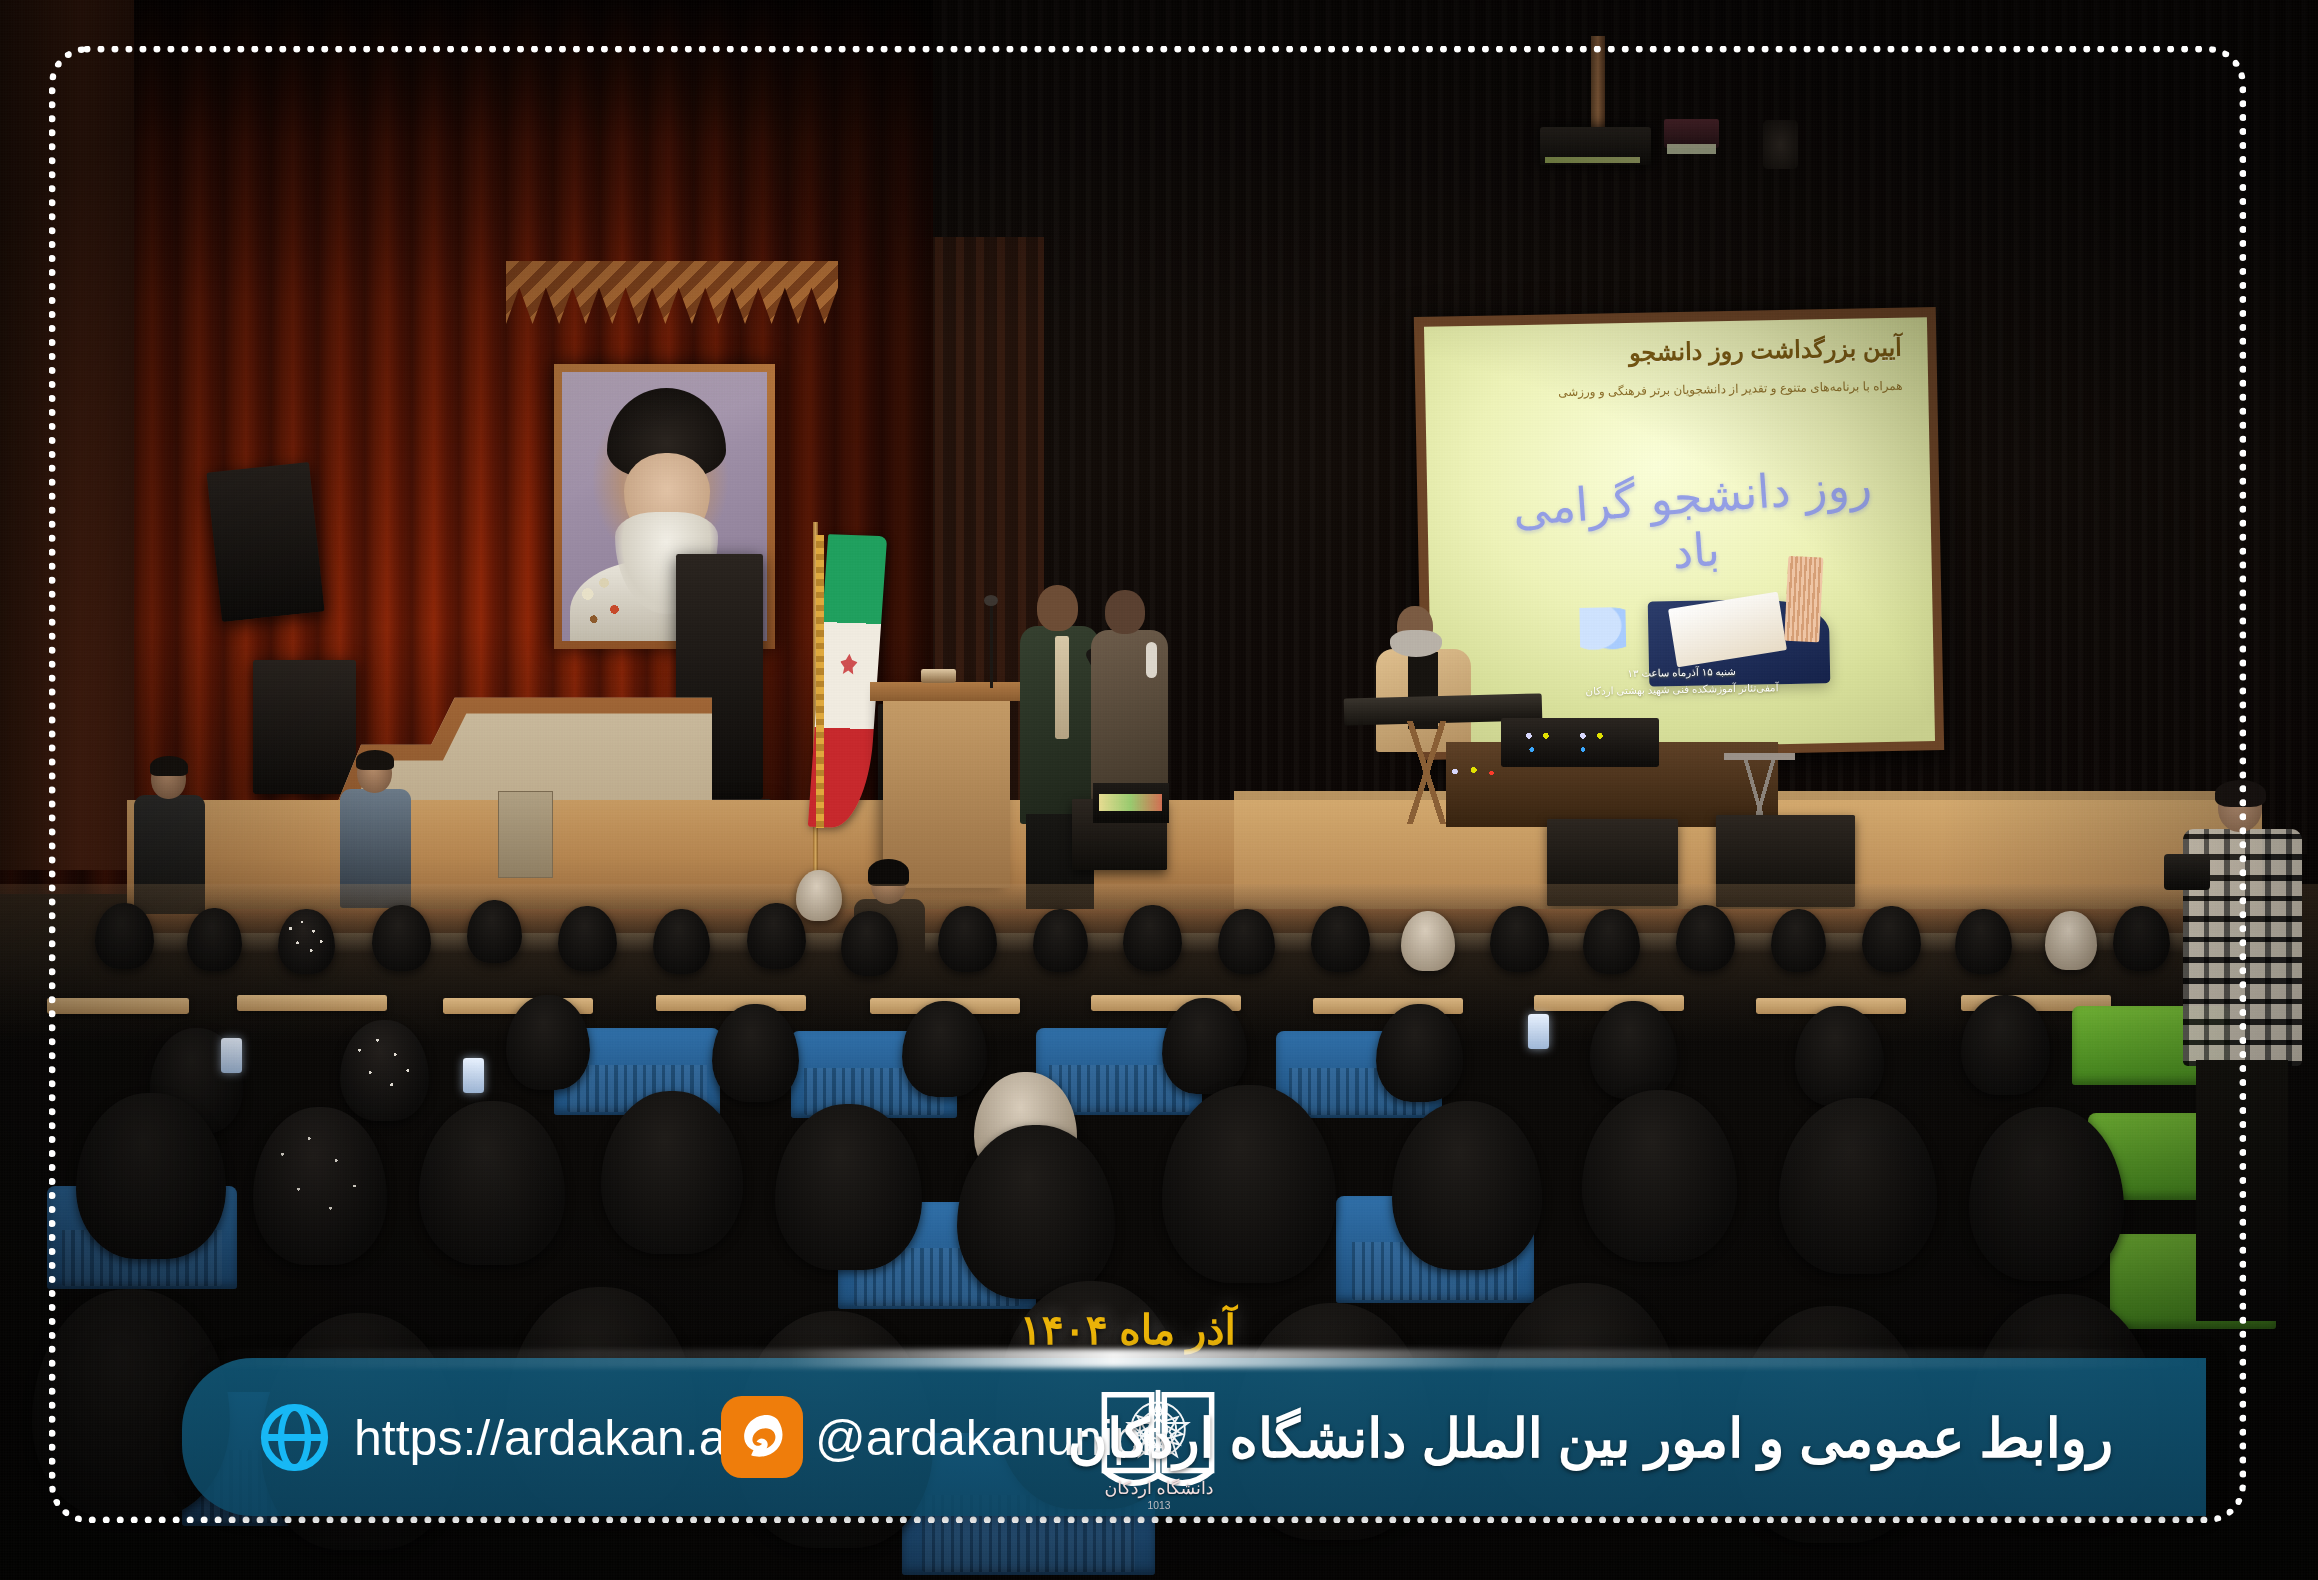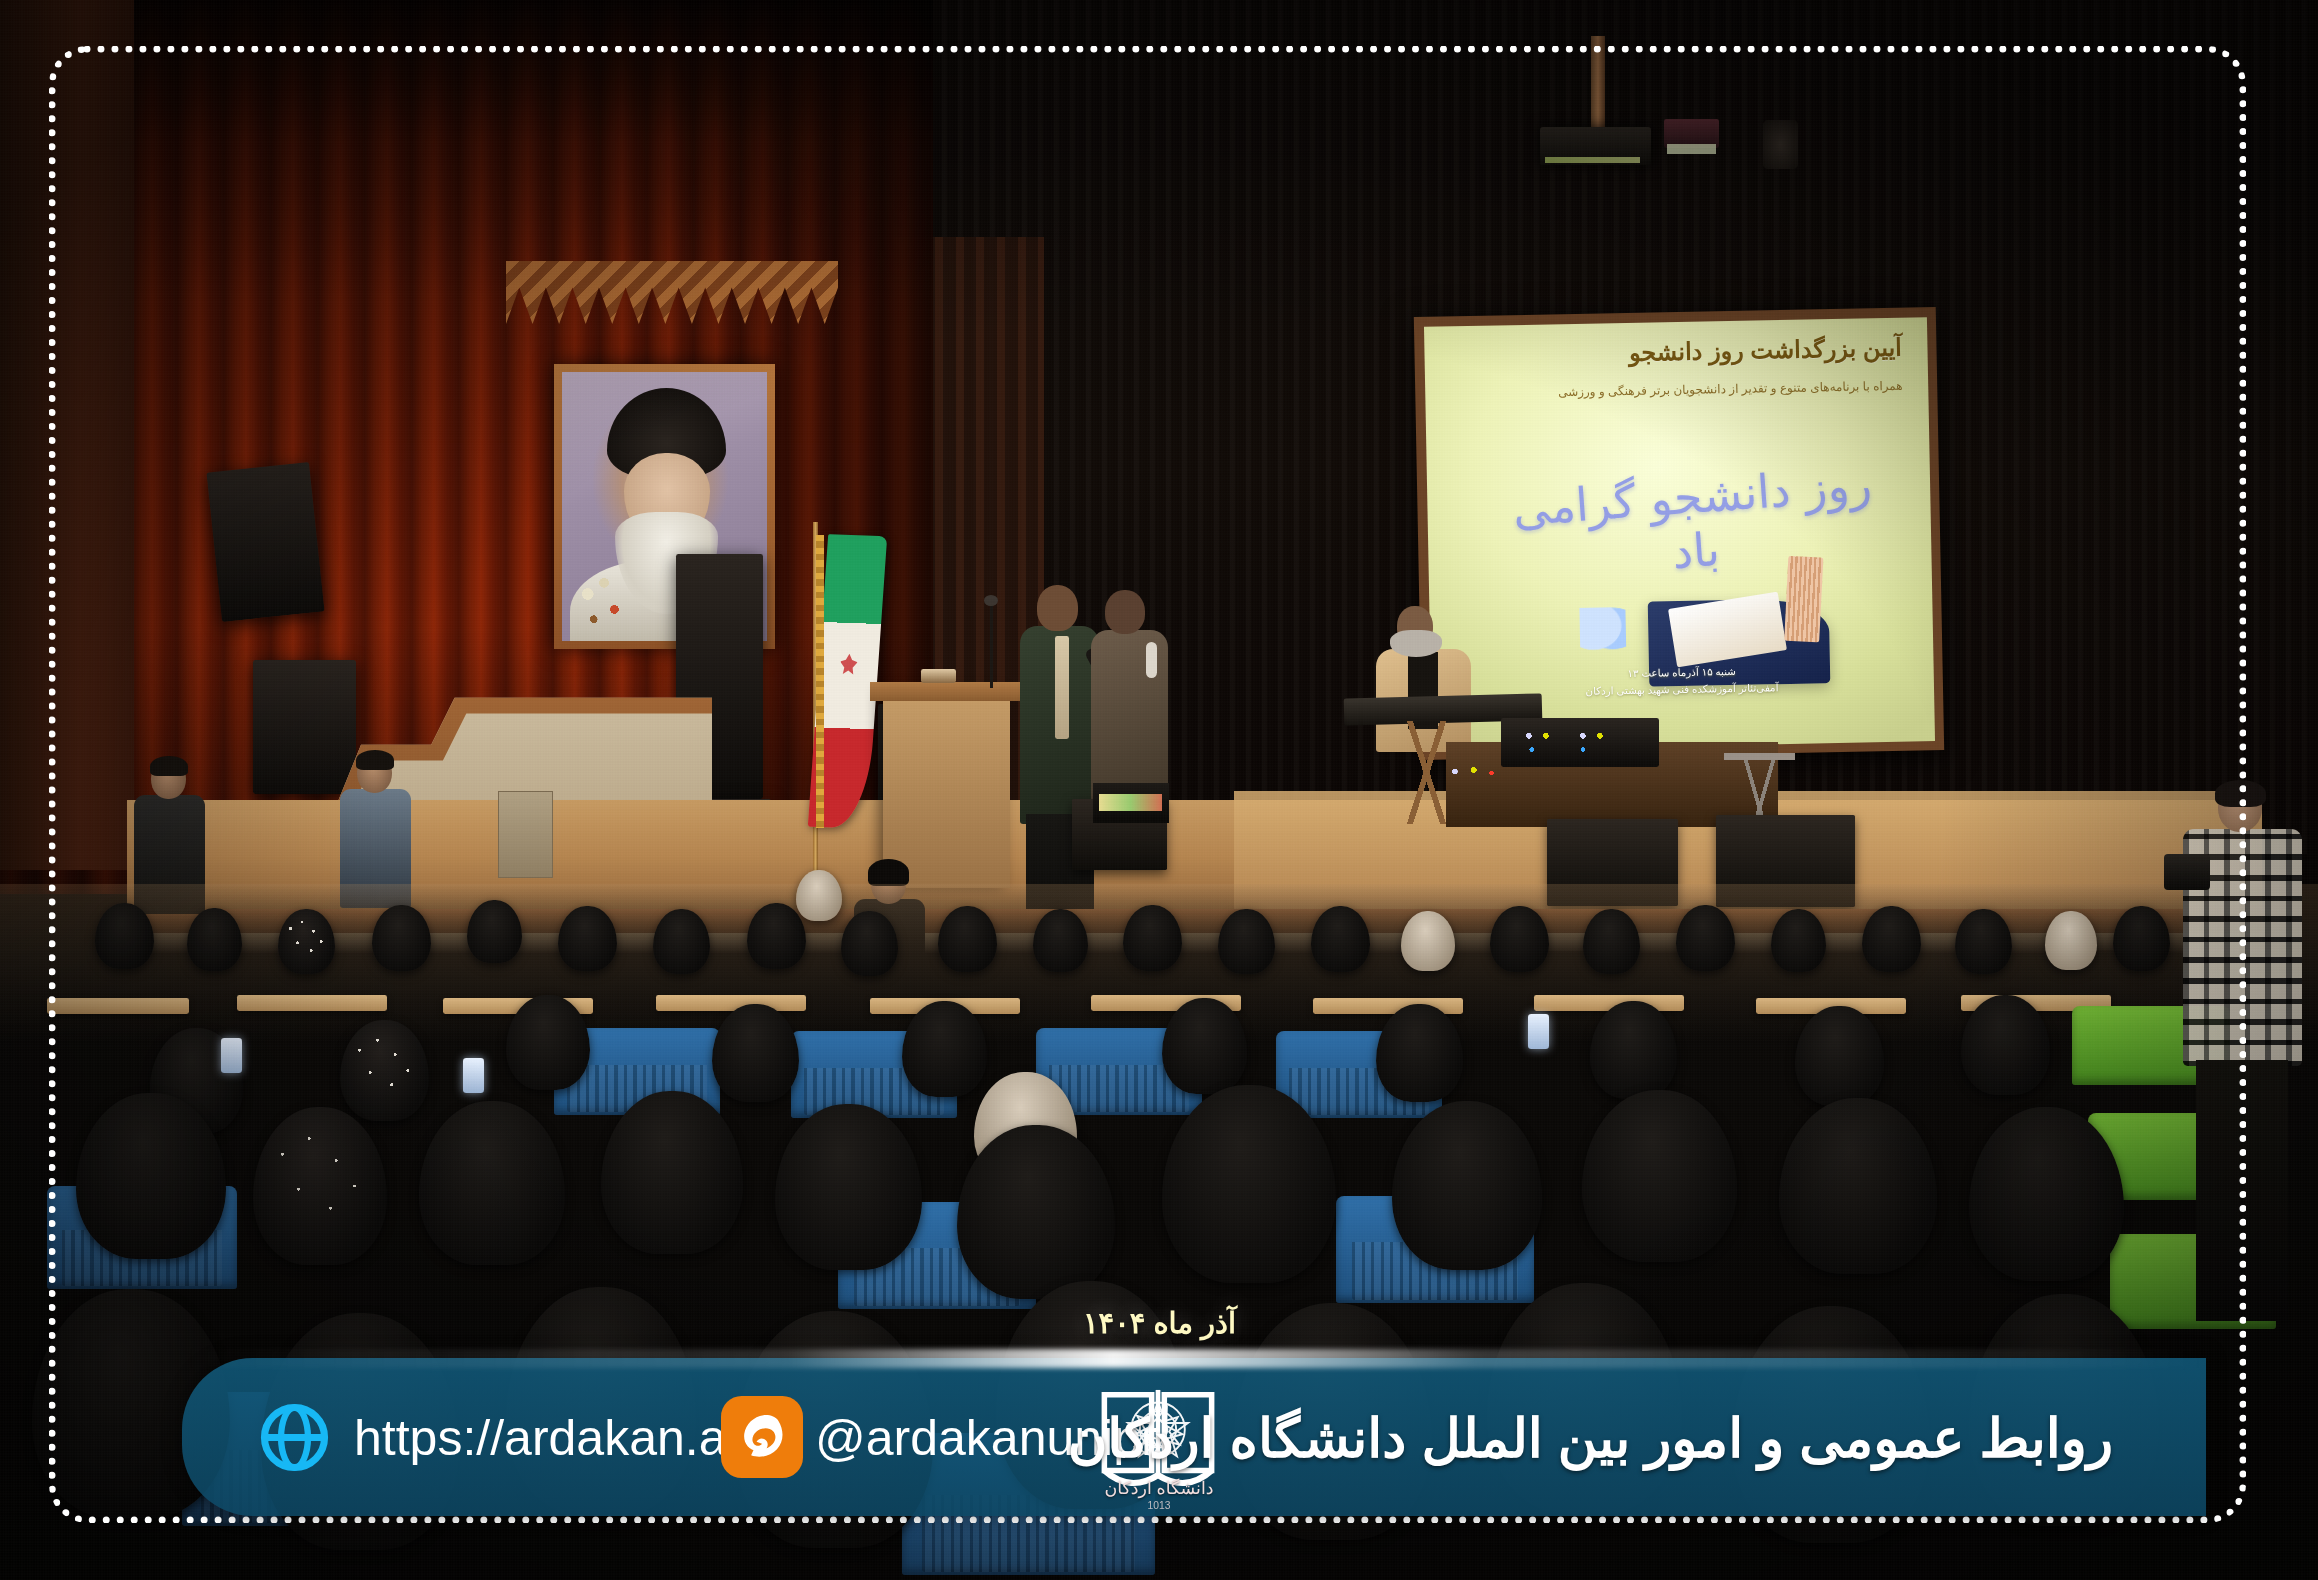--- a/index.html
+++ b/index.html
@@ -474,21 +474,21 @@
   .dot-frame {
     position:absolute; left:49px; top:46px; right:73px; bottom:57px;
     border-radius: 38px;
     border: 7.1px dotted #ffffff;
     pointer-events:none;
   }
 
   
   .date-line {
     position:absolute; right:1083px; top:1306px;
-    color:#fef9c3; font-size:29px; font-weight:bold; direction:rtl;
+    color:#eab308; font-size:41px; font-weight:bold; direction:rtl;
     letter-spacing:0.8px;
     text-shadow: 0 2.4px 8px rgba(0,0,0,.9), 0 0 20.6px rgba(255,255,255,.35);
     white-space:nowrap;
   }
   .banner {
     position:absolute; left:182px; top:1358px; width:2024px; height:158px;
     background: linear-gradient(180deg, rgba(17,91,125,.86), rgba(13,72,101,.88));
     border-radius: 71px 0 0 71px;
     box-shadow: 0 -1.6px 20.6px rgba(0,0,0,.45);
   }

